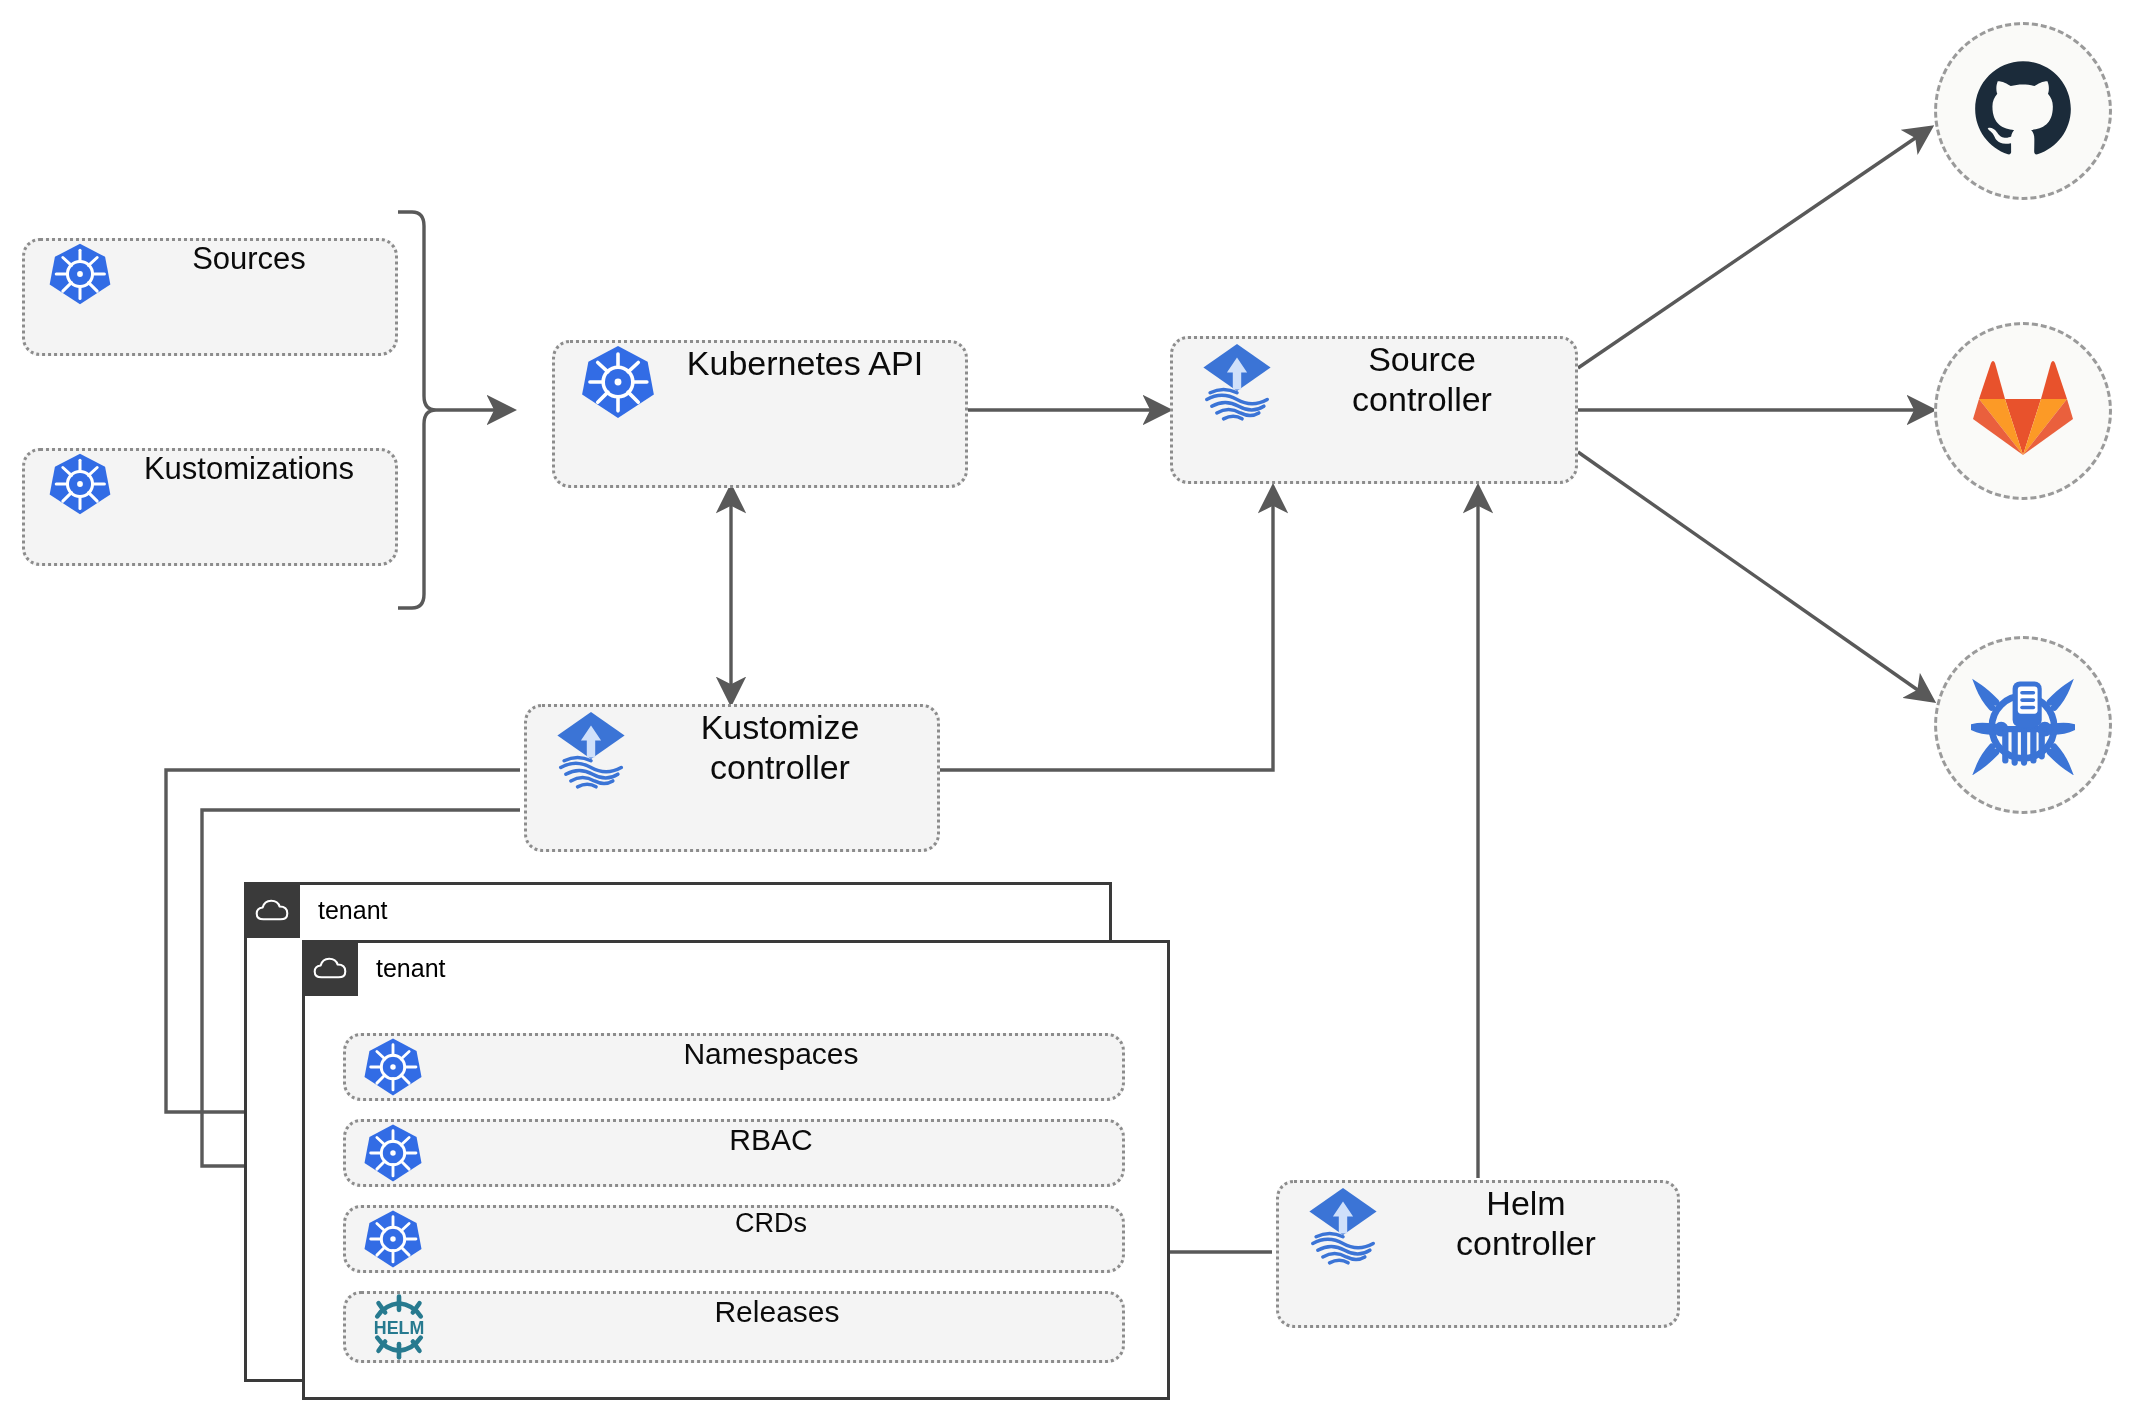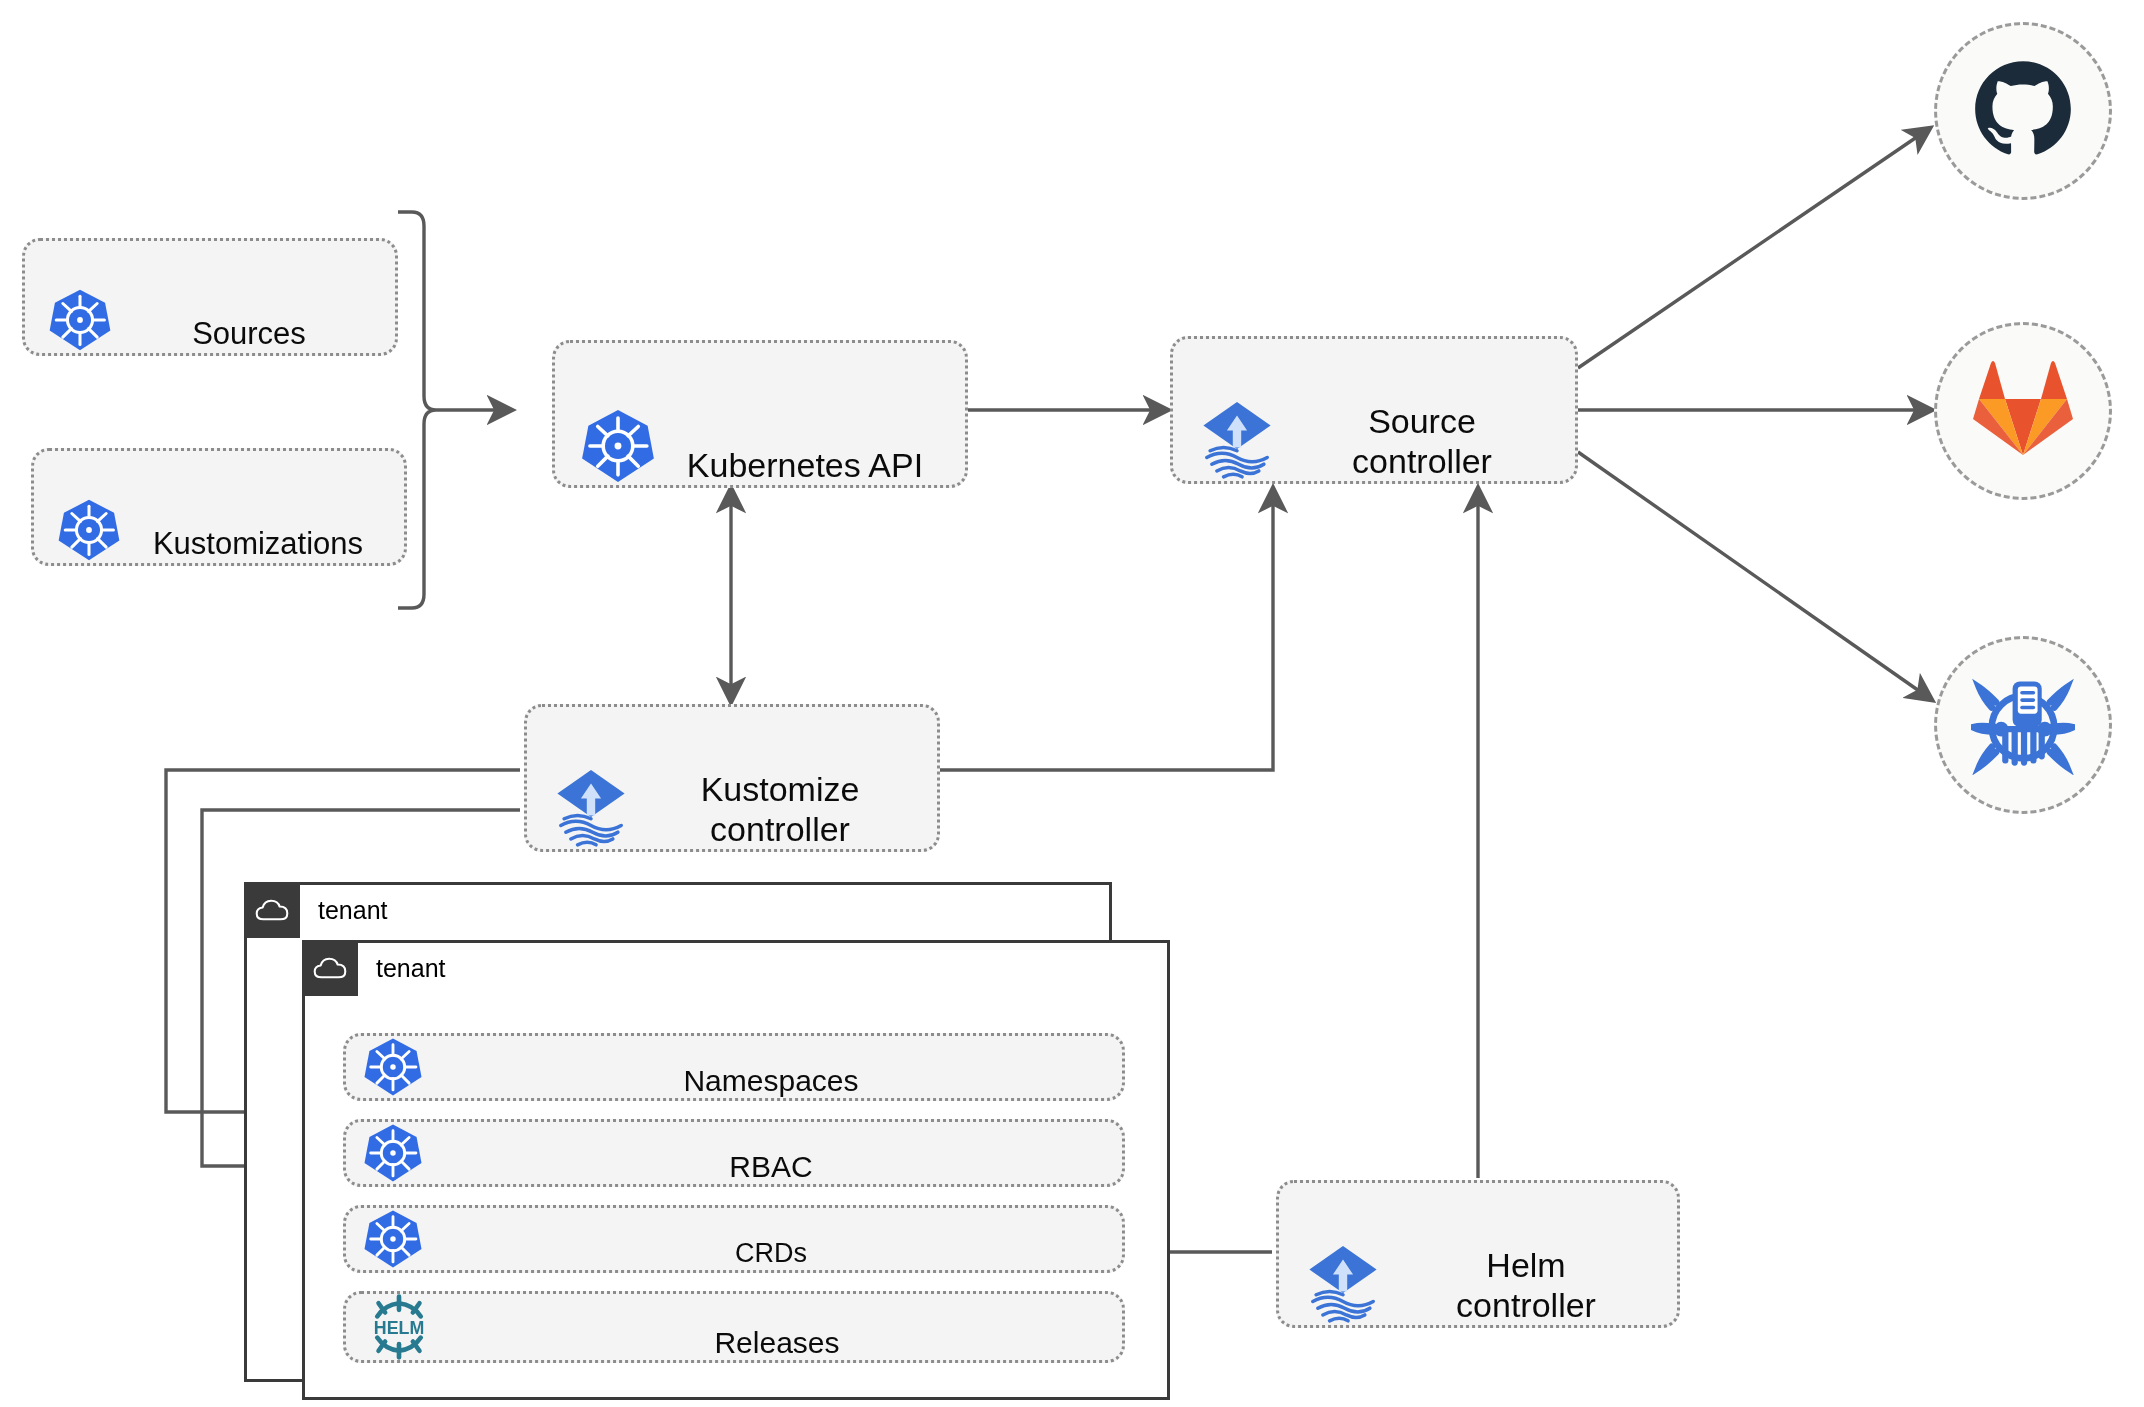--- a/index.html
+++ b/index.html
@@ -23,21 +23,21 @@
     pointer-events: none;
   }
   
   .node {
     position: absolute;
     box-sizing: border-box;
     background: #f4f4f4;
     border: 3px dotted #8c8c8c;
     border-radius: 18px;
     display: flex;
-    align-items: flex-end;
+    align-items: flex-start;
     z-index: 4;
     gap: 12px;
   }
   .node .ico {
     flex: 0 0 auto;
     display: flex;
     align-items: center;
     justify-content: center;
   }
   .node .lbl {
@@ -154,21 +154,21 @@
           <line x1="24" y1="25" x2="37" y2="37"></line>
           <line x1="63" y1="63" x2="76" y2="76"></line>
           <line x1="76" y1="25" x2="63" y2="37"></line>
           <line x1="37" y1="63" x2="24" y2="76"></line>
         </g>
       </svg>
     </span>
     <span class="lbl" style="font-size:31px;">Sources</span>
   </div>
 
-  <div class="node" style="left:31px; top:448px; width:376px; height:118px; padding:0 22px;">
+  <div class="node" style="left:22px; top:448px; width:376px; height:118px; padding:0 22px;">
     <span class="ico">
       <svg width="66" height="66" viewBox="0 0 100 100">
         <polygon points="50,4 88,24 96,66 50,96 4,66 12,24" fill="#326ce5"></polygon>
         <g fill="none" stroke="#ffffff" stroke-width="4.6" stroke-linecap="round">
           <circle cx="50" cy="50" r="19"></circle>
           <circle cx="50" cy="50" r="4.4" fill="#ffffff" stroke="none"></circle>
           <line x1="50" y1="14" x2="50" y2="31"></line>
             <line x1="50" y1="69" x2="50" y2="87"></line>
           <line x1="14" y1="50" x2="31" y2="50"></line>
             <line x1="69" y1="50" x2="87" y2="50"></line>

